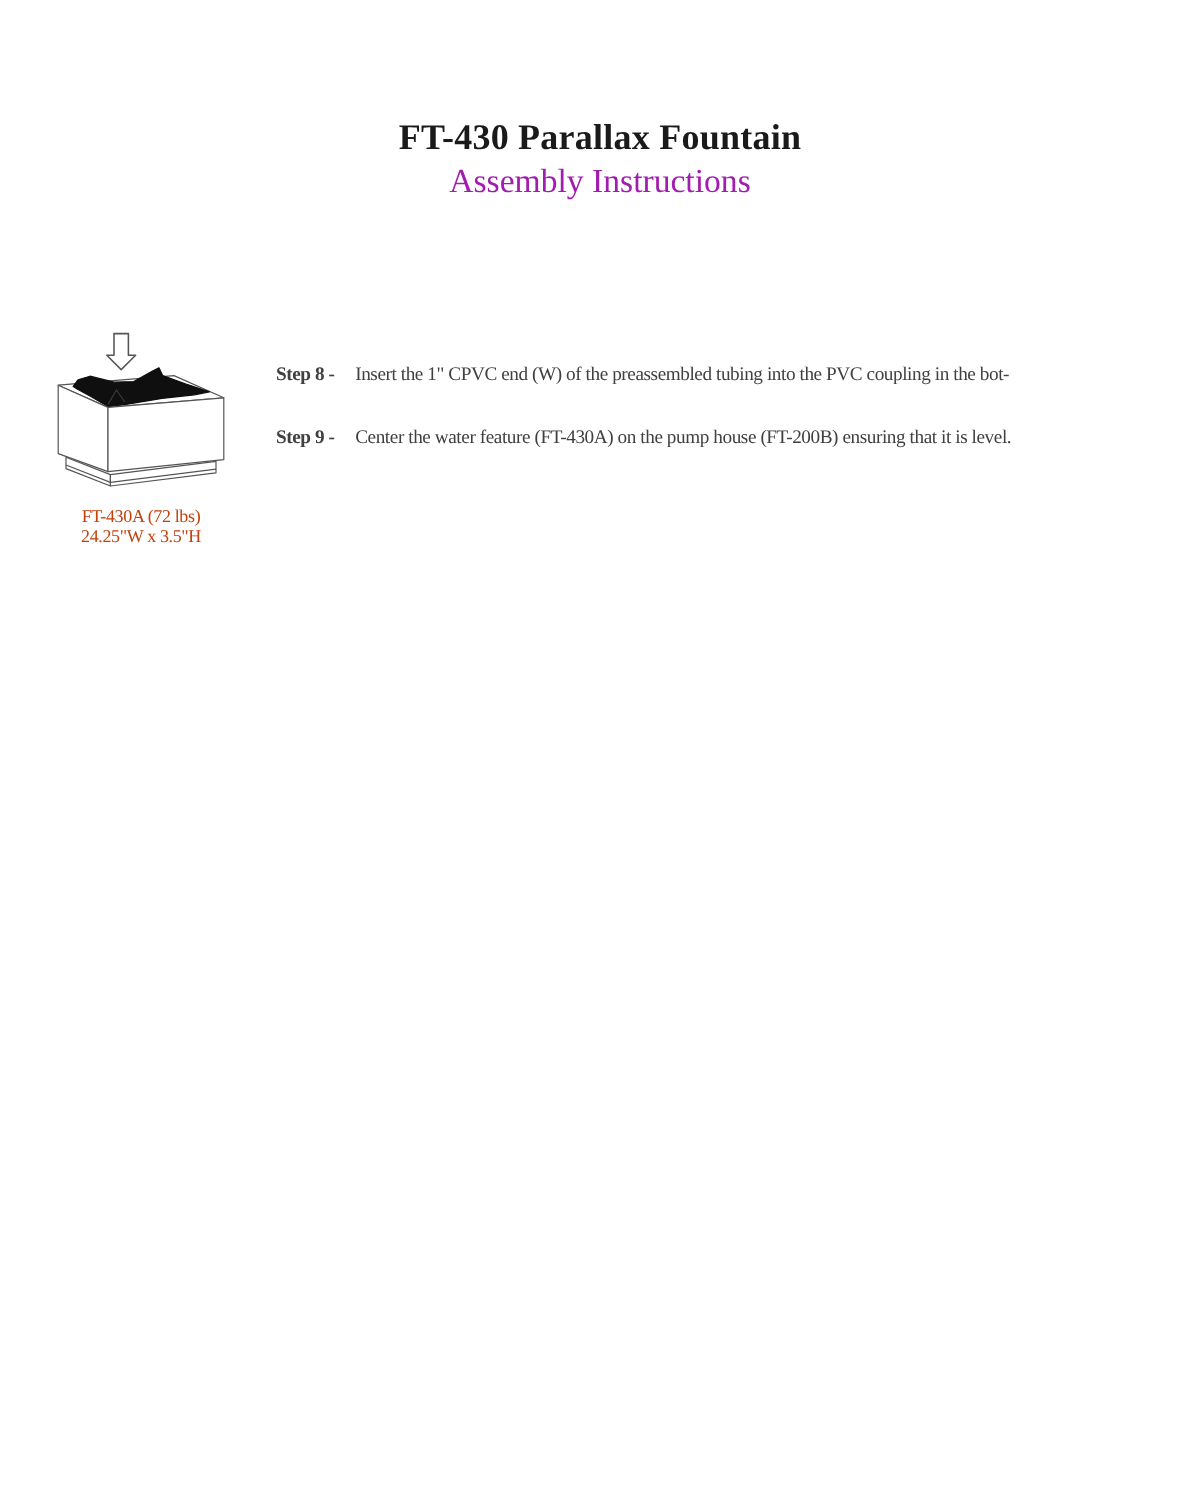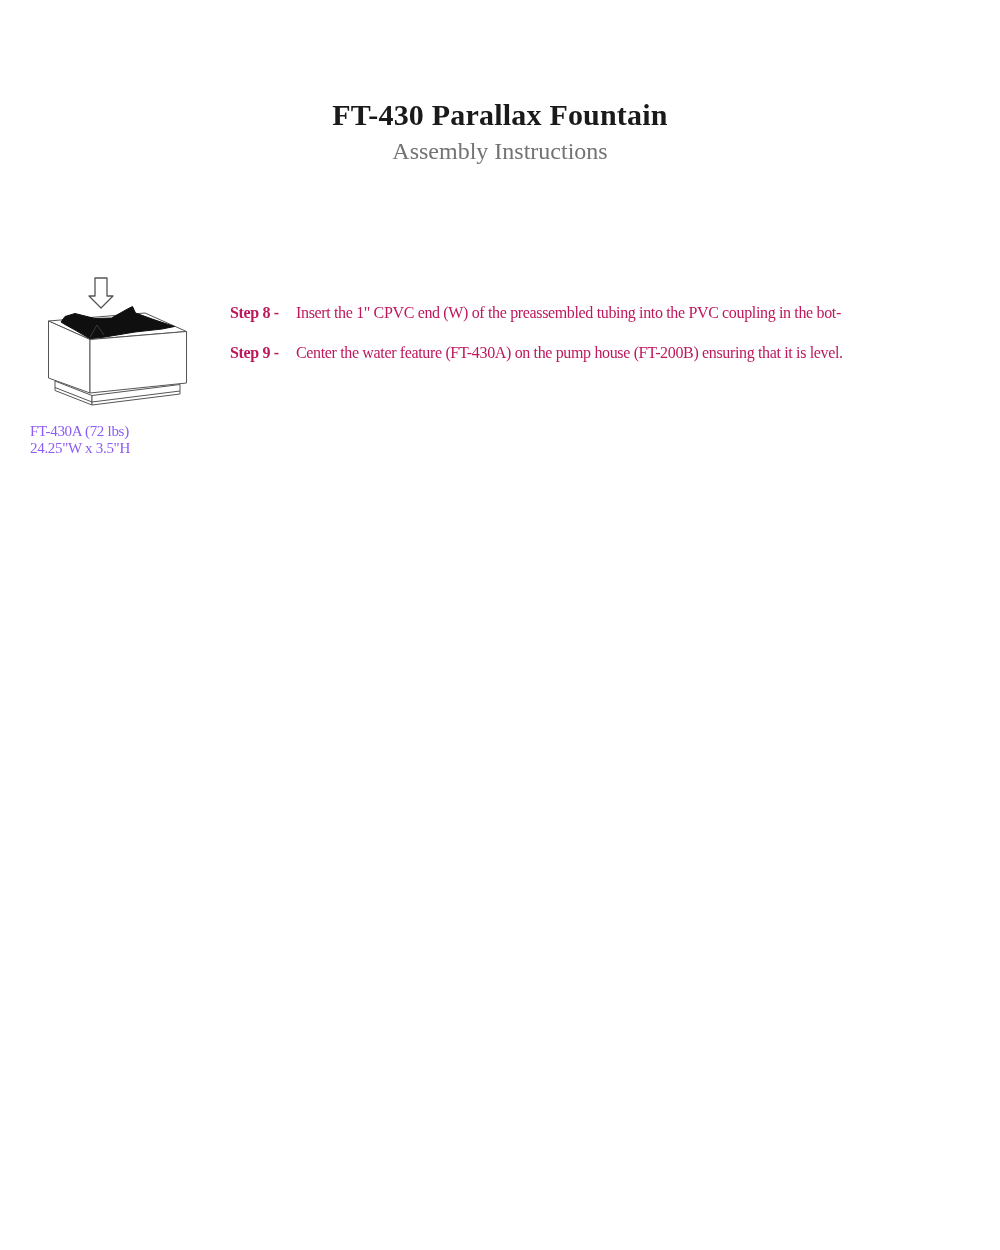--- a/index.html
+++ b/index.html
@@ -25,64 +25,65 @@
   .title-block h1 {
     margin: 0;
     font-size: 30px;
     line-height: 37px;
     font-weight: bold;
     letter-spacing: 0.2px;
     color: #1a1a1a;
   }
   .title-block h2 {
     margin: 0;
-    font-size: 24px;
+    font-size: 28px;
     line-height: 37px;
     font-weight: 400;
-    color: #737373;
+    color: #a21caf;
   }
 
   
   .diagram {
     position: absolute;
     left: 45px;
     top: 270px;
     width: 150px;
     height: 142px;
     margin: 0;
   }
   .diagram svg { display: block; }
 
   .figure-caption {
     position: absolute;
     left: 30px;
     top: 423px;
     width: 175px;
+    text-align: center;
     font-size: 15px;
     line-height: 16.5px;
     letter-spacing: -0.3px;
-    color: #8b5cf6;
+    color: #c2410c;
   }
 
   
   .steps {
     position: absolute;
     left: 230px;
     top: 302px;
     width: 770px;
   }
   .step {
     position: relative;
     padding-left: 66px;
     font-size: 16px;
     line-height: 22px;
     letter-spacing: -0.35px;
-    color: #be185d;
+    color: #404040;
   }
-  .step + .step { margin-top: 18px; }
+  .step + .step { margin-top: 30px; }
   .step-label {
     position: absolute;
     left: 0;
     top: 0;
     font-weight: bold;
     white-space: nowrap;
   }
   .step-line { white-space: nowrap; }
 </style>
 </head>

